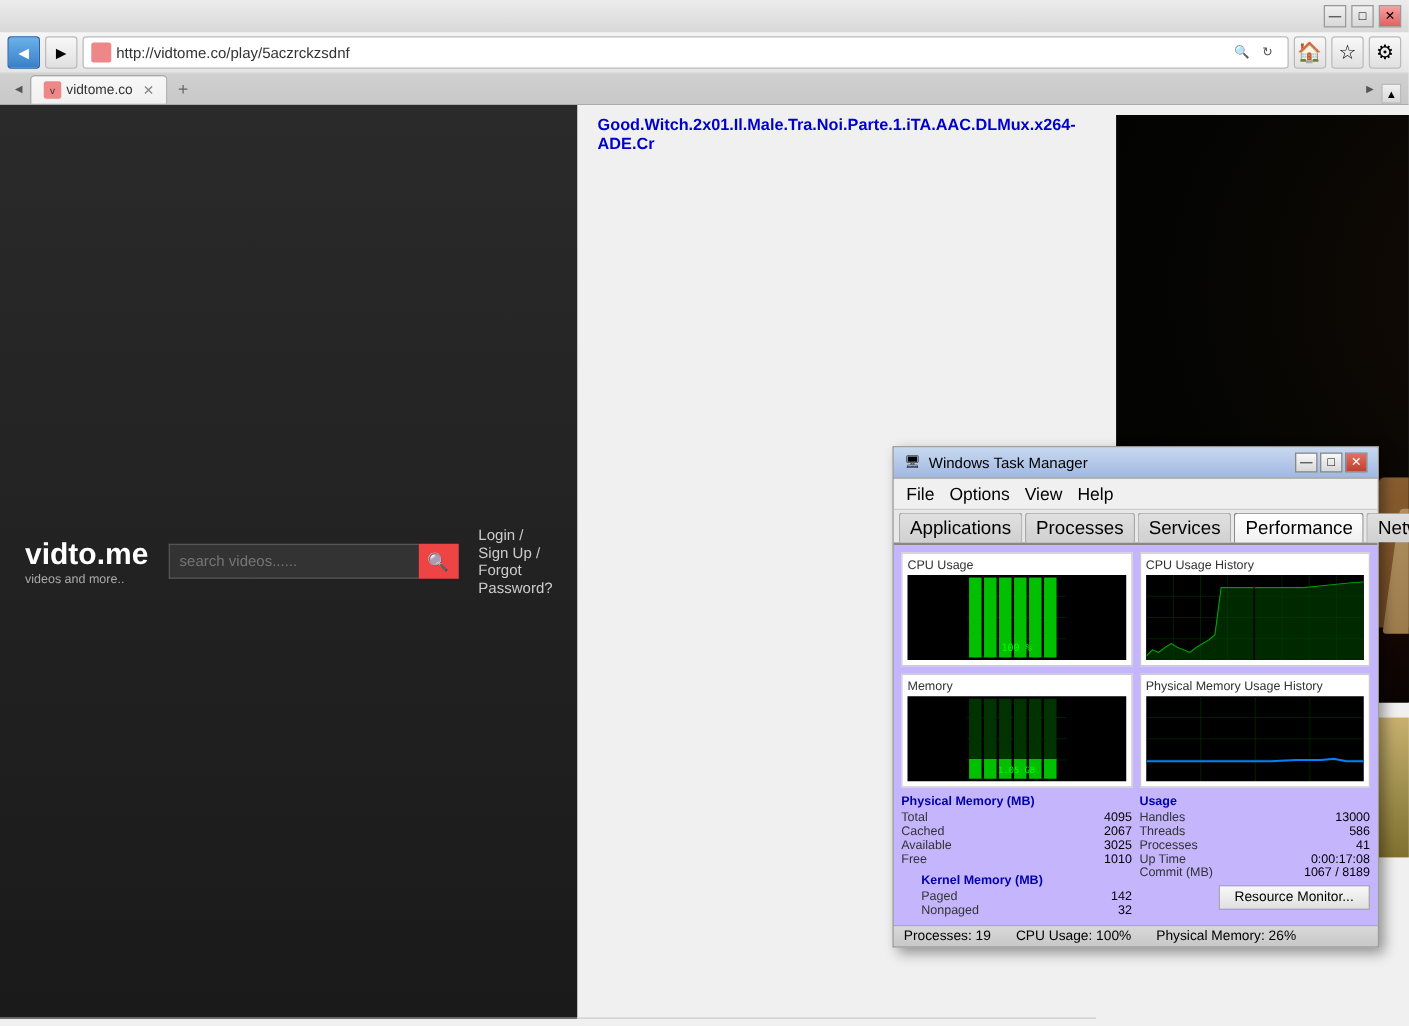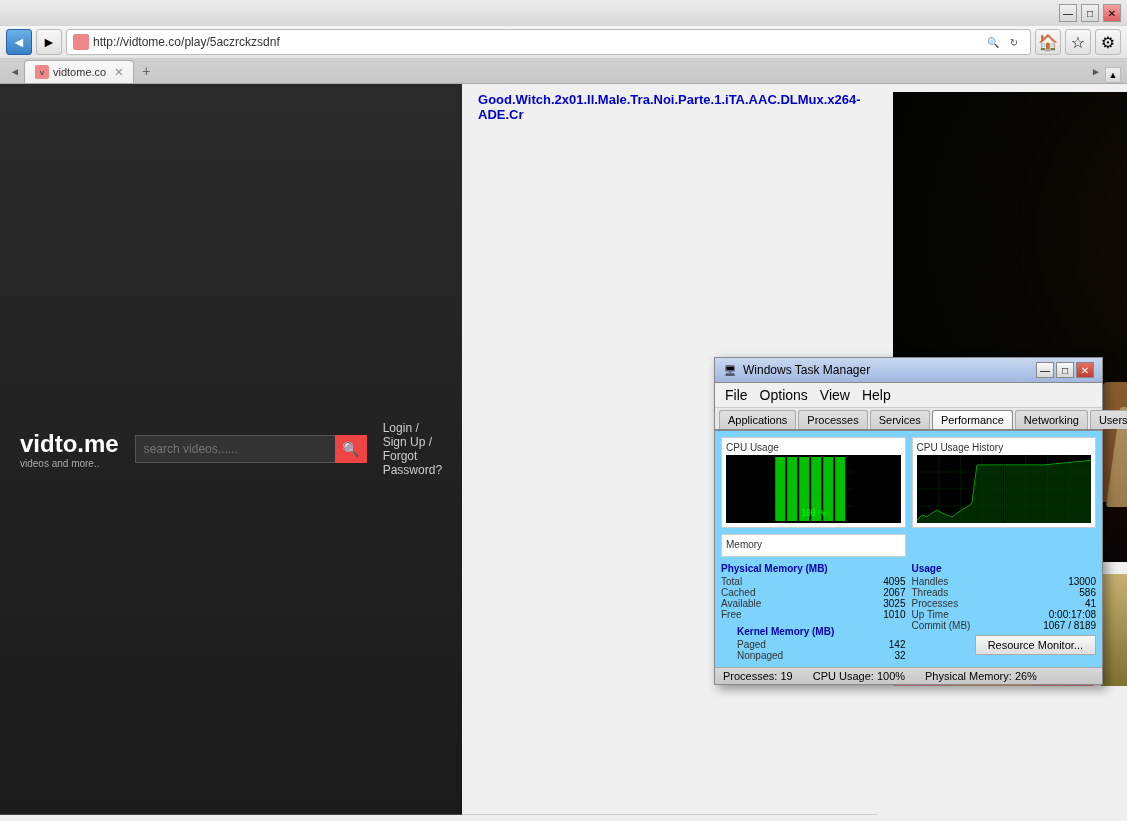--- a/index.html
+++ b/index.html
@@ -38,24 +38,24 @@
     .taskman-title-icon { width: 14px; height: 14px; display: flex; align-items: center; justify-content: center; font-size: 10px; }
     .taskman-title-text { flex: 1; font-size: 12px; font-weight: normal; color: #000; }
     .taskman-title-btns { display: flex; gap: 2px; }
     .tm-btn { width: 18px; height: 16px; background: linear-gradient(to bottom, #f8f8f8, #d8d8d8); border: 1px solid #888; display: flex; align-items: center; justify-content: center; font-size: 10px; cursor: pointer; }
     .tm-btn.close { background: linear-gradient(to bottom, #e07060, #c04030); color: white; }
 
     .taskman-menu { display: flex; gap: 0; padding: 2px 4px; background: #f0f0f0; border-bottom: 1px solid #ccc; }
     .menu-item { padding: 2px 6px; font-size: 14px; cursor: pointer; }
 
     .taskman-tabs { display: flex; border-bottom: 2px solid #888; background: #e8e8e8; padding: 2px 4px 0; gap: 2px; }
-    .tm-tab { padding: 3px 8px; font-size: 11px; background: linear-gradient(to bottom, #e0e0e0, #d0d0d0); border: 1px solid #aaa; border-bottom: none; cursor: pointer; border-radius: 3px 3px 0 0; }
+    .tm-tab { padding: 3px 8px; font-size: 15px; background: linear-gradient(to bottom, #e0e0e0, #d0d0d0); border: 1px solid #aaa; border-bottom: none; cursor: pointer; border-radius: 3px 3px 0 0; }
     .tm-tab.active { background: linear-gradient(to bottom, #ffffff, #f0f0f0); border-color: #888; }
 
-    .taskman-body { padding: 6px; background: #7dd3fc; }
+    .taskman-body { padding: 6px; background: #c4b5fd; }
     .perf-grid { display: grid; grid-template-columns: 1fr 1fr; gap: 6px; }
     .perf-panel { border: 1px solid #ccc; background: white; padding: 4px; }
     .perf-panel-title { font-size: 10px; color: #333; margin-bottom: 2px; }
 
     .perf-stats { display: grid; grid-template-columns: 1fr 1fr; gap: 6px; margin-top: 6px; }
     .stat-section { }
     .stat-title { font-size: 10px; color: #00a; margin-bottom: 2px; font-weight: bold; }
     .stat-row { display: flex; justify-content: space-between; font-size: 10px; color: #000; }
     .stat-label { color: #333; }
     .stat-value { color: #000; font-weight: normal; }
@@ -284,22 +284,58 @@
 
               <polyline points="0,10 20,10 40,10 60,8 80,6 100,5" fill="none" stroke="#00c000" stroke-width="1"></polyline>
               <polygon points="0,68 0,10 20,10 40,10 60,8 80,6 100,5 100,68" fill="#004400" opacity="0.6"></polygon>
             </svg>
           </div>
         </div>
       </div>
 
       <div class="perf-panel">
         <div class="perf-panel-title">Memory</div>
-      </div>
-
+        <div style="background:#000;width:100%;height:68px;position:relative;overflow:hidden;">
+          <svg width="100%" height="100%" viewBox="0 0 80 68">
+            <line x1="0" y1="17" x2="80" y2="17" stroke="#003300" stroke-width="0.5"></line>
+            <line x1="0" y1="34" x2="80" y2="34" stroke="#003300" stroke-width="0.5"></line>
+            <line x1="0" y1="51" x2="80" y2="51" stroke="#003300" stroke-width="0.5"></line>
+
+            <rect x="2" y="50" width="10" height="16" fill="#00c000"></rect>
+            <rect x="2" y="2" width="10" height="48" fill="#003300"></rect>
+            <rect x="14" y="50" width="10" height="16" fill="#00c000"></rect>
+            <rect x="14" y="2" width="10" height="48" fill="#003300"></rect>
+            <rect x="26" y="50" width="10" height="16" fill="#00c000"></rect>
+            <rect x="26" y="2" width="10" height="48" fill="#003300"></rect>
+            <rect x="38" y="50" width="10" height="16" fill="#00c000"></rect>
+            <rect x="38" y="2" width="10" height="48" fill="#003300"></rect>
+            <rect x="50" y="50" width="10" height="16" fill="#00c000"></rect>
+            <rect x="50" y="2" width="10" height="48" fill="#003300"></rect>
+            <rect x="62" y="50" width="10" height="16" fill="#00c000"></rect>
+            <rect x="62" y="2" width="10" height="48" fill="#003300"></rect>
+            <text x="50%" y="90%" text-anchor="middle" fill="#00ff00" font-size="7" font-family="monospace">1.05 GB</text>
+          </svg>
+        </div>
+      </div>
+
+      <div class="perf-panel">
+        <div class="perf-panel-title">Physical Memory Usage History</div>
+        <div style="background:#000;width:100%;height:68px;position:relative;overflow:hidden;">
+          <svg width="100%" height="100%">
+            <line x1="0" y1="17" x2="100%" y2="17" stroke="#003300" stroke-width="0.5"></line>
+            <line x1="0" y1="34" x2="100%" y2="34" stroke="#003300" stroke-width="0.5"></line>
+            <line x1="0" y1="51" x2="100%" y2="51" stroke="#003300" stroke-width="0.5"></line>
+            <line x1="25%" y1="0" x2="25%" y2="100%" stroke="#003300" stroke-width="0.5"></line>
+            <line x1="50%" y1="0" x2="50%" y2="100%" stroke="#003300" stroke-width="0.5"></line>
+            <line x1="75%" y1="0" x2="75%" y2="100%" stroke="#003300" stroke-width="0.5"></line>
+
+            <polyline points="0,52 50,52 100,52 120,51 140,51 150,50 160,52 170,52 180,52 190,51 200,52 220,53 240,52" fill="none" stroke="#0080ff" stroke-width="1.5"></polyline>
+          </svg>
+        </div>
+      </div>
     </div>
 
     <div class="perf-stats">
 
       <div class="stat-section">
         <div class="stat-title">Physical Memory (MB)</div>
         <div class="stat-row">
           <span class="stat-label">Total</span>
           <span class="stat-value">4095</span>
         </div>

